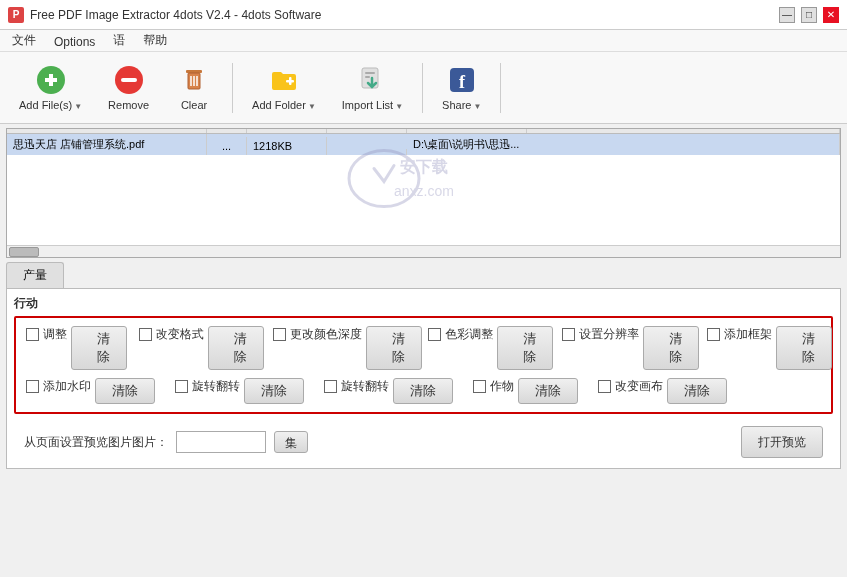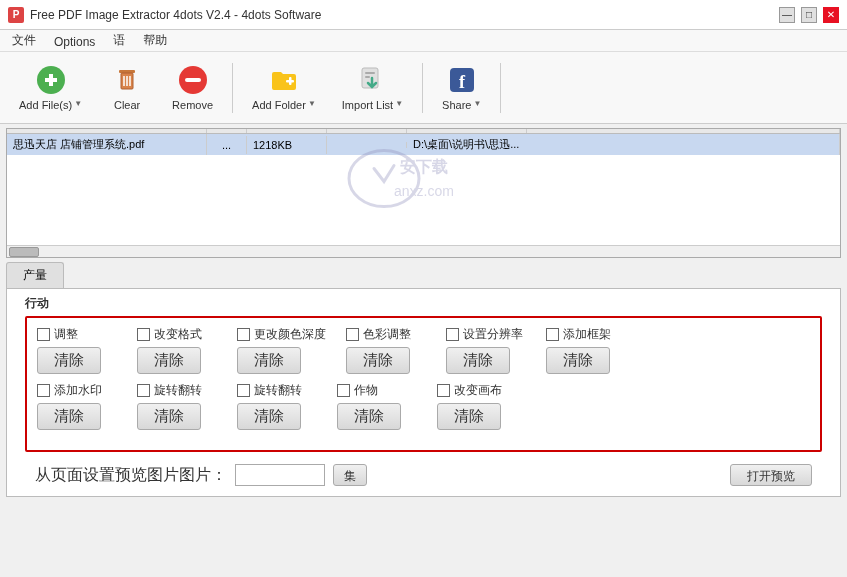--- a/index.html
+++ b/index.html
@@ -97,21 +97,21 @@
       margin: 0 4px;
     }
     .toolbar-icon {
       width: 32px;
       height: 32px;
       display: flex; align-items: center; justify-content: center;
       font-size: 24px;
     }
     .btn-with-arrow {
       display: flex;
-      align-items: flex-start;
+      align-items: flex-end;
     }
     .drop-arrow {
       font-size: 8px;
       margin-left: 2px;
       color: #666;
     }
 
     .file-list-area {
       background: #fff;
       border: 1px solid #aaa;
@@ -126,21 +126,21 @@
       border-bottom: 1px solid #bbb;
       font-size: 11px;
       color: #333;
     }
     .file-list-header-cell {
       padding: 2px 6px;
       border-right: 1px solid #ccc;
     }
     .file-list-row {
       display: flex;
-      align-items: center;
+      align-items: flex-end;
       background: #c8d8f0;
       font-size: 11px;
     }
     .file-list-cell {
       padding: 3px 6px;
       border-right: 1px solid #ccc;
       white-space: nowrap;
       overflow: hidden;
     }
     .col-name { width: 200px; }
@@ -188,21 +188,21 @@
     }
     .tab.active {
       background: #fff;
       border-bottom: 1px solid #fff;
       z-index: 1;
     }
 
     .tab-content {
       background: #fff;
       border: 1px solid #bbb;
-      padding: 6px 18px;
+      padding: 6px 7px;
       margin: 0 0 4px;
     }
 
     .actions-label {
       font-size: 12px;
       color: #333;
       margin-bottom: 4px;
       font-weight: bold;
     }
 
@@ -213,21 +213,21 @@
     }
 
     .actions-row {
       display: flex;
       gap: 20px;
       margin-bottom: 8px;
       align-items: flex-start;
     }
     .action-item {
       display: flex;
-      flex-direction: column;
+      flex-direction: row;
       align-items: flex-start;
       gap: 4px;
       min-width: 80px;
     }
     .action-checkbox-row {
       display: flex;
       align-items: center;
       gap: 4px;
       font-size: 12px;
       color: #333;
@@ -239,34 +239,34 @@
       border: 1px solid #666;
       background: #fff;
       display: inline-block;
     }
     .action-btn {
       background: linear-gradient(to bottom, #f0f0f0, #d8d8d8);
       border: 1px solid #aaa;
       border-radius: 3px;
       padding: 3px 16px;
       cursor: pointer;
-      font-size: 15px;
+      font-size: 13px;
       color: #333;
       min-width: 56px;
-      text-align: left;
+      text-align: right;
     }
 
     .bottom-row {
       display: flex;
       align-items: center;
       padding: 4px 10px;
       gap: 8px;
     }
     .bottom-label {
-      font-size: 16px;
+      font-size: 12px;
       color: #333;
       white-space: nowrap;
     }
     .bottom-input {
       border: 1px solid #aaa;
       padding: 2px 4px;
       width: 90px;
       font-size: 12px;
       height: 22px;
     }
@@ -282,21 +282,21 @@
     }
     .bottom-spacer { flex: 1; }
     .bottom-preview-btn {
       background: linear-gradient(to bottom, #f0f0f0, #d8d8d8);
       border: 1px solid #aaa;
       border-radius: 3px;
       padding: 3px 16px;
       cursor: pointer;
       font-size: 12px;
       color: #333;
-      height: 22px;
+      height: 32px;
     }
   </style>
 </head>
 <body>
 
 <div class="title-bar">
   <div class="title-bar-left">
     <div class="title-icon">P</div>
     <span>Free PDF Image Extractor 4dots V2.4 - 4dots Software</span>
   </div>
@@ -321,45 +321,45 @@
       <svg width="32" height="32" viewBox="0 0 32 32">
         <circle cx="16" cy="16" r="14" fill="#4caf50"></circle>
         <rect x="10" y="14" width="12" height="4" fill="white"></rect>
         <rect x="14" y="10" width="4" height="12" fill="white"></rect>
       </svg>
     </div>
     <div class="btn-with-arrow">
       <span>Add File(s)</span>
       <span class="drop-arrow">▼</span>
     </div>
+  </div>
+
+  <div class="toolbar-btn">
+    <div class="toolbar-icon">
+      <svg width="32" height="32" viewBox="0 0 32 32">
+        <circle cx="16" cy="16" r="14" fill="#e53935"></circle>
+        <rect x="8" y="14" width="16" height="4" fill="white" rx="2"></rect>
+      </svg>
+    </div>
+    <span>Remove</span>
   </div>
 
   <div class="toolbar-btn">
     <div class="toolbar-icon">
       <svg width="32" height="32" viewBox="0 0 32 32">
         <rect x="8" y="6" width="16" height="3" rx="1" fill="#c8773a"></rect>
         <rect x="10" y="9" width="12" height="16" rx="1" fill="#d8834a" stroke="#b06030" stroke-width="1"></rect>
         <line x1="13" y1="12" x2="13" y2="22" stroke="#fff" stroke-width="1.5"></line>
         <line x1="16" y1="12" x2="16" y2="22" stroke="#fff" stroke-width="1.5"></line>
         <line x1="19" y1="12" x2="19" y2="22" stroke="#fff" stroke-width="1.5"></line>
       </svg>
     </div>
     <span>Clear</span>
   </div>
 
-  <div class="toolbar-btn">
-    <div class="toolbar-icon">
-      <svg width="32" height="32" viewBox="0 0 32 32">
-        <circle cx="16" cy="16" r="14" fill="#e53935"></circle>
-        <rect x="8" y="14" width="16" height="4" fill="white" rx="2"></rect>
-      </svg>
-    </div>
-    <span>Remove</span>
-  </div>
-
   <div class="toolbar-sep"></div>
 
   <div class="toolbar-btn">
     <div class="toolbar-icon">
       <svg width="32" height="32" viewBox="0 0 32 32">
         <path d="M4 10 Q4 8 6 8 L13 8 L15 10 L26 10 Q28 10 28 12 L28 24 Q28 26 26 26 L6 26 Q4 26 4 24 Z" fill="#f9c31a"></path>
         <rect x="18" y="16" width="8" height="2.5" rx="1" fill="white"></rect>
         <rect x="21" y="13" width="2.5" height="8" rx="1" fill="white"></rect>
       </svg>
     </div>
@@ -481,21 +481,21 @@
         </div>
         <div class="action-item">
           <div class="action-checkbox-row">
             <div class="action-checkbox"></div>
             <span>添加框架</span>
           </div>
           <button class="action-btn">清除</button>
         </div>
       </div>
 
-      <div class="actions-row" style="margin-bottom:12px;">
+      <div class="actions-row" style="margin-bottom:0;">
         <div class="action-item">
           <div class="action-checkbox-row">
             <div class="action-checkbox"></div>
             <span>添加水印</span>
           </div>
           <button class="action-btn">清除</button>
         </div>
         <div class="action-item">
           <div class="action-checkbox-row">
             <div class="action-checkbox"></div>

